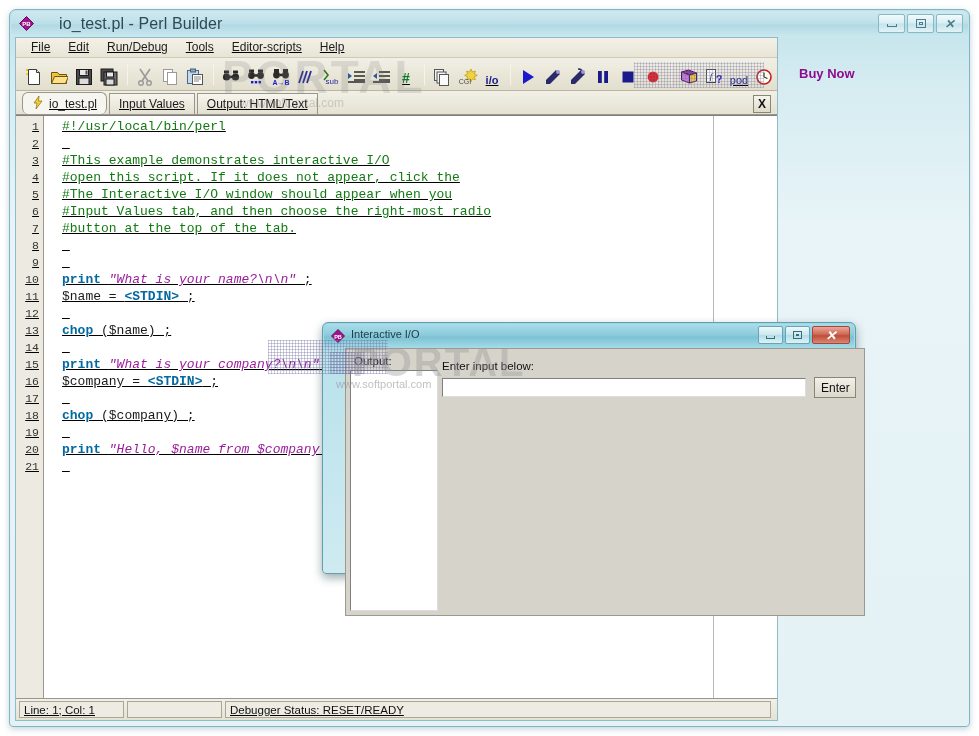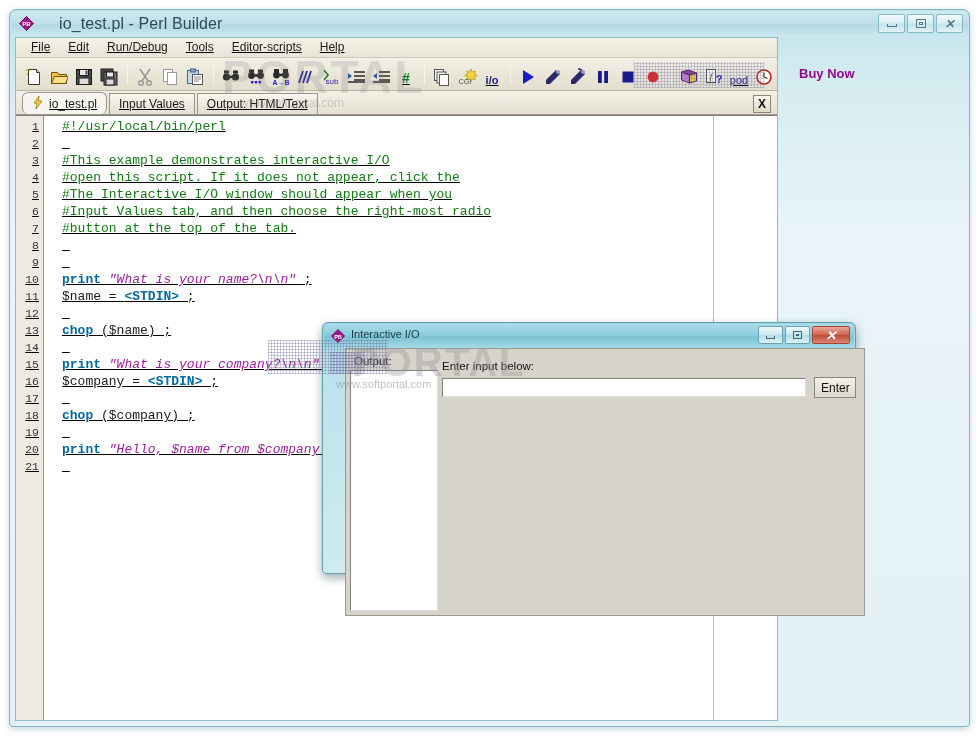--- a/index.html
+++ b/index.html
@@ -645,20 +645,25 @@
           <div class="cl"><span class="c-plain">$company = </span><span class="c-kw">&lt;STDIN&gt;</span><span class="c-plain"> ;</span></div>
           <div class="cl">&nbsp;</div>
           <div class="cl"><span class="c-kw">chop </span><span class="c-plain">($company) ;</span></div>
           <div class="cl">&nbsp;</div>
           <div class="cl"><span class="c-kw">print </span><span class="c-str">"Hello, $name from $company.\n\n"</span><span class="c-plain"> ;</span></div>
           <div class="cl">&nbsp;</div>
           <div id="margin-guide"></div>
       </div>
     </div>
 
+    <div id="statusbar">
+      <span class="sb-panel" id="sb-line">Line: 1; Col: 1</span>
+      <span class="sb-panel" id="sb-mid"></span>
+      <span class="sb-panel" id="sb-dbg">Debugger Status: RESET/READY</span>
+    </div>
 
   </div>
 </div>
 
 <div id="dialog">
   <div id="dlg-titlebar">
     <span id="dlg-icon">
       <svg width="14" height="14" viewBox="0 0 14 14">
         <polygon points="7,0.5 13.5,7 7,13.5 0.5,7" fill="#a0148c" stroke="#6a0a5e" stroke-width="1"></polygon>
         <text x="7" y="9.5" font-size="5.5" fill="#ffffff" text-anchor="middle" font-family="Liberation Sans, sans-serif" font-weight="bold">PB</text>

